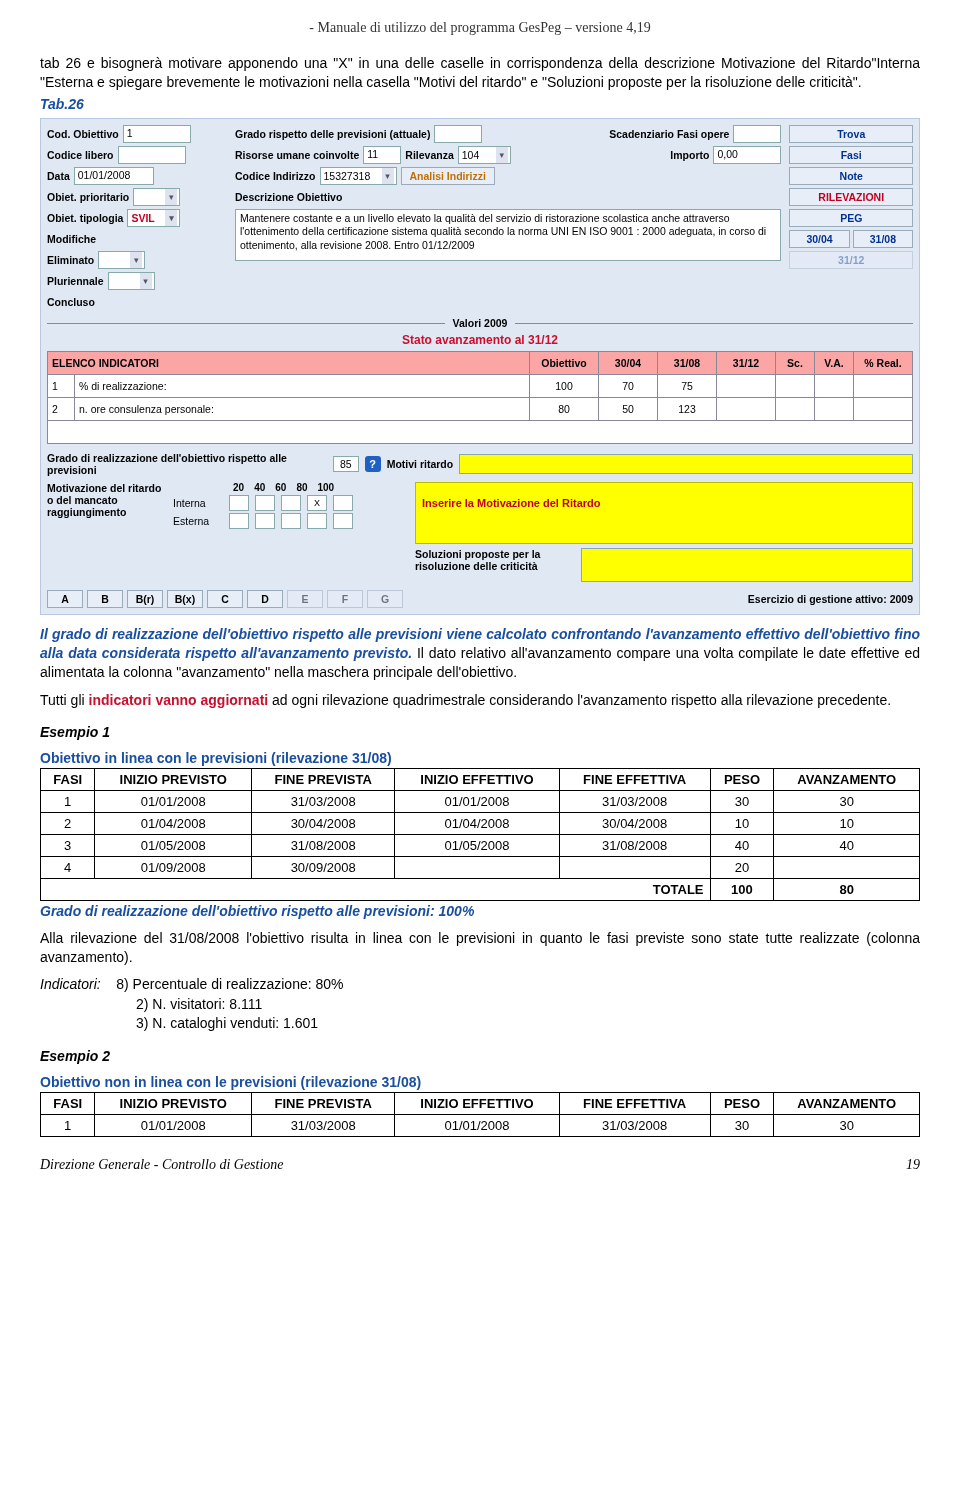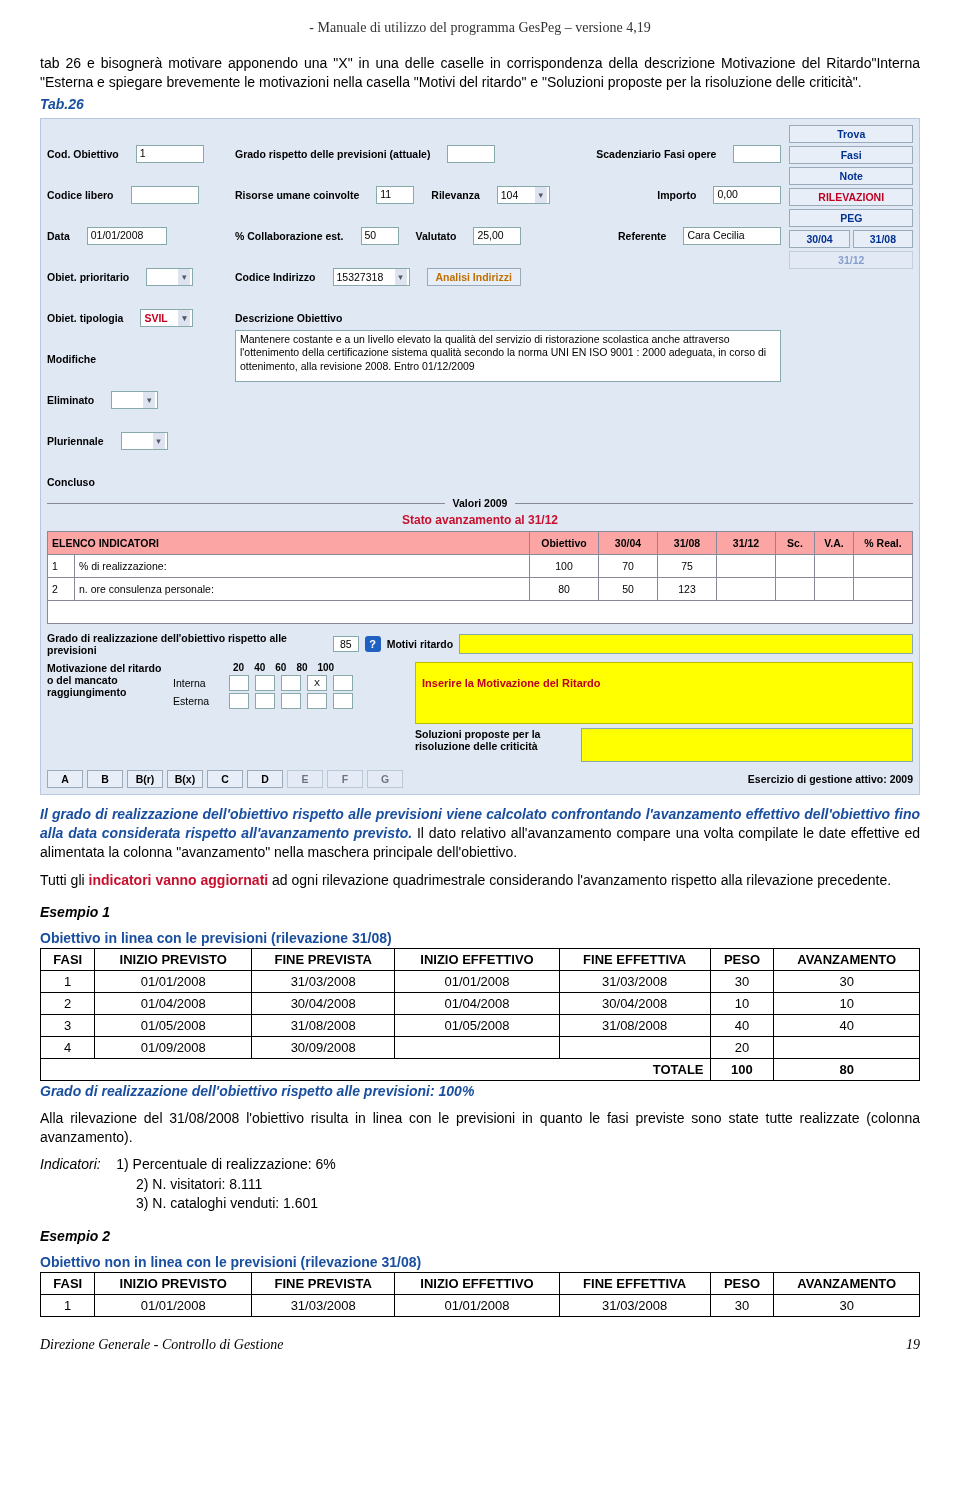--- a/index.html
+++ b/index.html
@@ -57,23 +57,22 @@
   }
   .top-right {
     flex: 0 0 110px;
     display: flex;
     flex-direction: column;
     gap: 3px;
   }
   .field-row {
     display: flex;
     align-items: center;
-    gap: 17px;
+    gap: 4px;
     min-height: 18px;
-    margin-top: 20px;
   }
   .field-label {
     font-size: 10.5px;
     font-weight: bold;
     color: #000;
     white-space: nowrap;
   }
   .txt {
     background: #fff;
     border: 1px solid #8aa;
@@ -402,29 +401,20 @@
         <span class="txt" style="width:40px"></span>
       </div>
       <div class="field-row">
         <span class="field-label">Risorse umane coinvolte</span>
         <span class="txt" style="width:30px">11</span>
         <span class="field-label">Rilevanza</span>
         <span class="sel" style="width:34px">104</span>
         <span style="flex:1"></span>
         <span class="field-label">Importo</span>
         <span class="txt" style="width:60px">0,00</span>
-      </div>
-      <div class="field-row">
-        <span class="field-label">% Collaborazione est.</span>
-        <span class="txt" style="width:30px">50</span>
-        <span class="field-label">Valutato</span>
-        <span class="txt" style="width:40px">25,00</span>
-        <span style="flex:1"></span>
-        <span class="field-label">Referente</span>
-        <span class="txt" style="width:90px">Cara Cecilia</span>
       </div>
       <div class="field-row">
         <span class="field-label">Codice Indirizzo</span>
         <span class="sel" style="width:58px">15327318</span>
         <span class="btn-side" style="color:#c07000;padding:2px 8px">Analisi Indirizzi</span>
       </div>
       <div class="field-row">
           <span class="field-label">Descrizione Obiettivo</span>
         </div>
       <div class="ta">Mantenere costante e a un livello elevato la qualità del servizio di ristorazione scolastica anche attraverso l'ottenimento della certificazione sistema qualità secondo la norma UNI EN ISO 9001 : 2000 adeguata, in corso di ottenimento, alla revisione 2008. Entro 01/12/2009</div>
@@ -617,21 +607,21 @@
         <td>100</td>
         <td>80</td>
       </tr>
 </tbody>
   </table>
 <div class="grado-text">Grado di realizzazione dell'obiettivo rispetto alle previsioni: 100%</div>
 
 <div class="doc-para">Alla rilevazione del 31/08/2008 l'obiettivo risulta in linea con le previsioni in quanto le fasi previste sono state tutte realizzate (colonna avanzamento).</div>
 <div class="indic-block">
   <span class="indic-label">Indicatori:</span>
-  &nbsp;&nbsp;&nbsp;<span>1) Percentuale di realizzazione: 6%</span><br>
+  &nbsp;&nbsp;&nbsp;<span>8) Percentuale di realizzazione: 80%</span><br>
   <span style="margin-left:96px;display:inline-block">2) N. visitatori: 8.111</span><br>
   <span style="margin-left:96px;display:inline-block">3) N. cataloghi venduti: 1.601</span>
 </div>
 
 <div class="esempio">Esempio 2</div>
 <div class="table-title">Obiettivo non in linea con le previsioni (rilevazione 31/08)</div>
 <table class="fasi-table">
   <tbody>
       <tr>
     <th>FASI</th>

